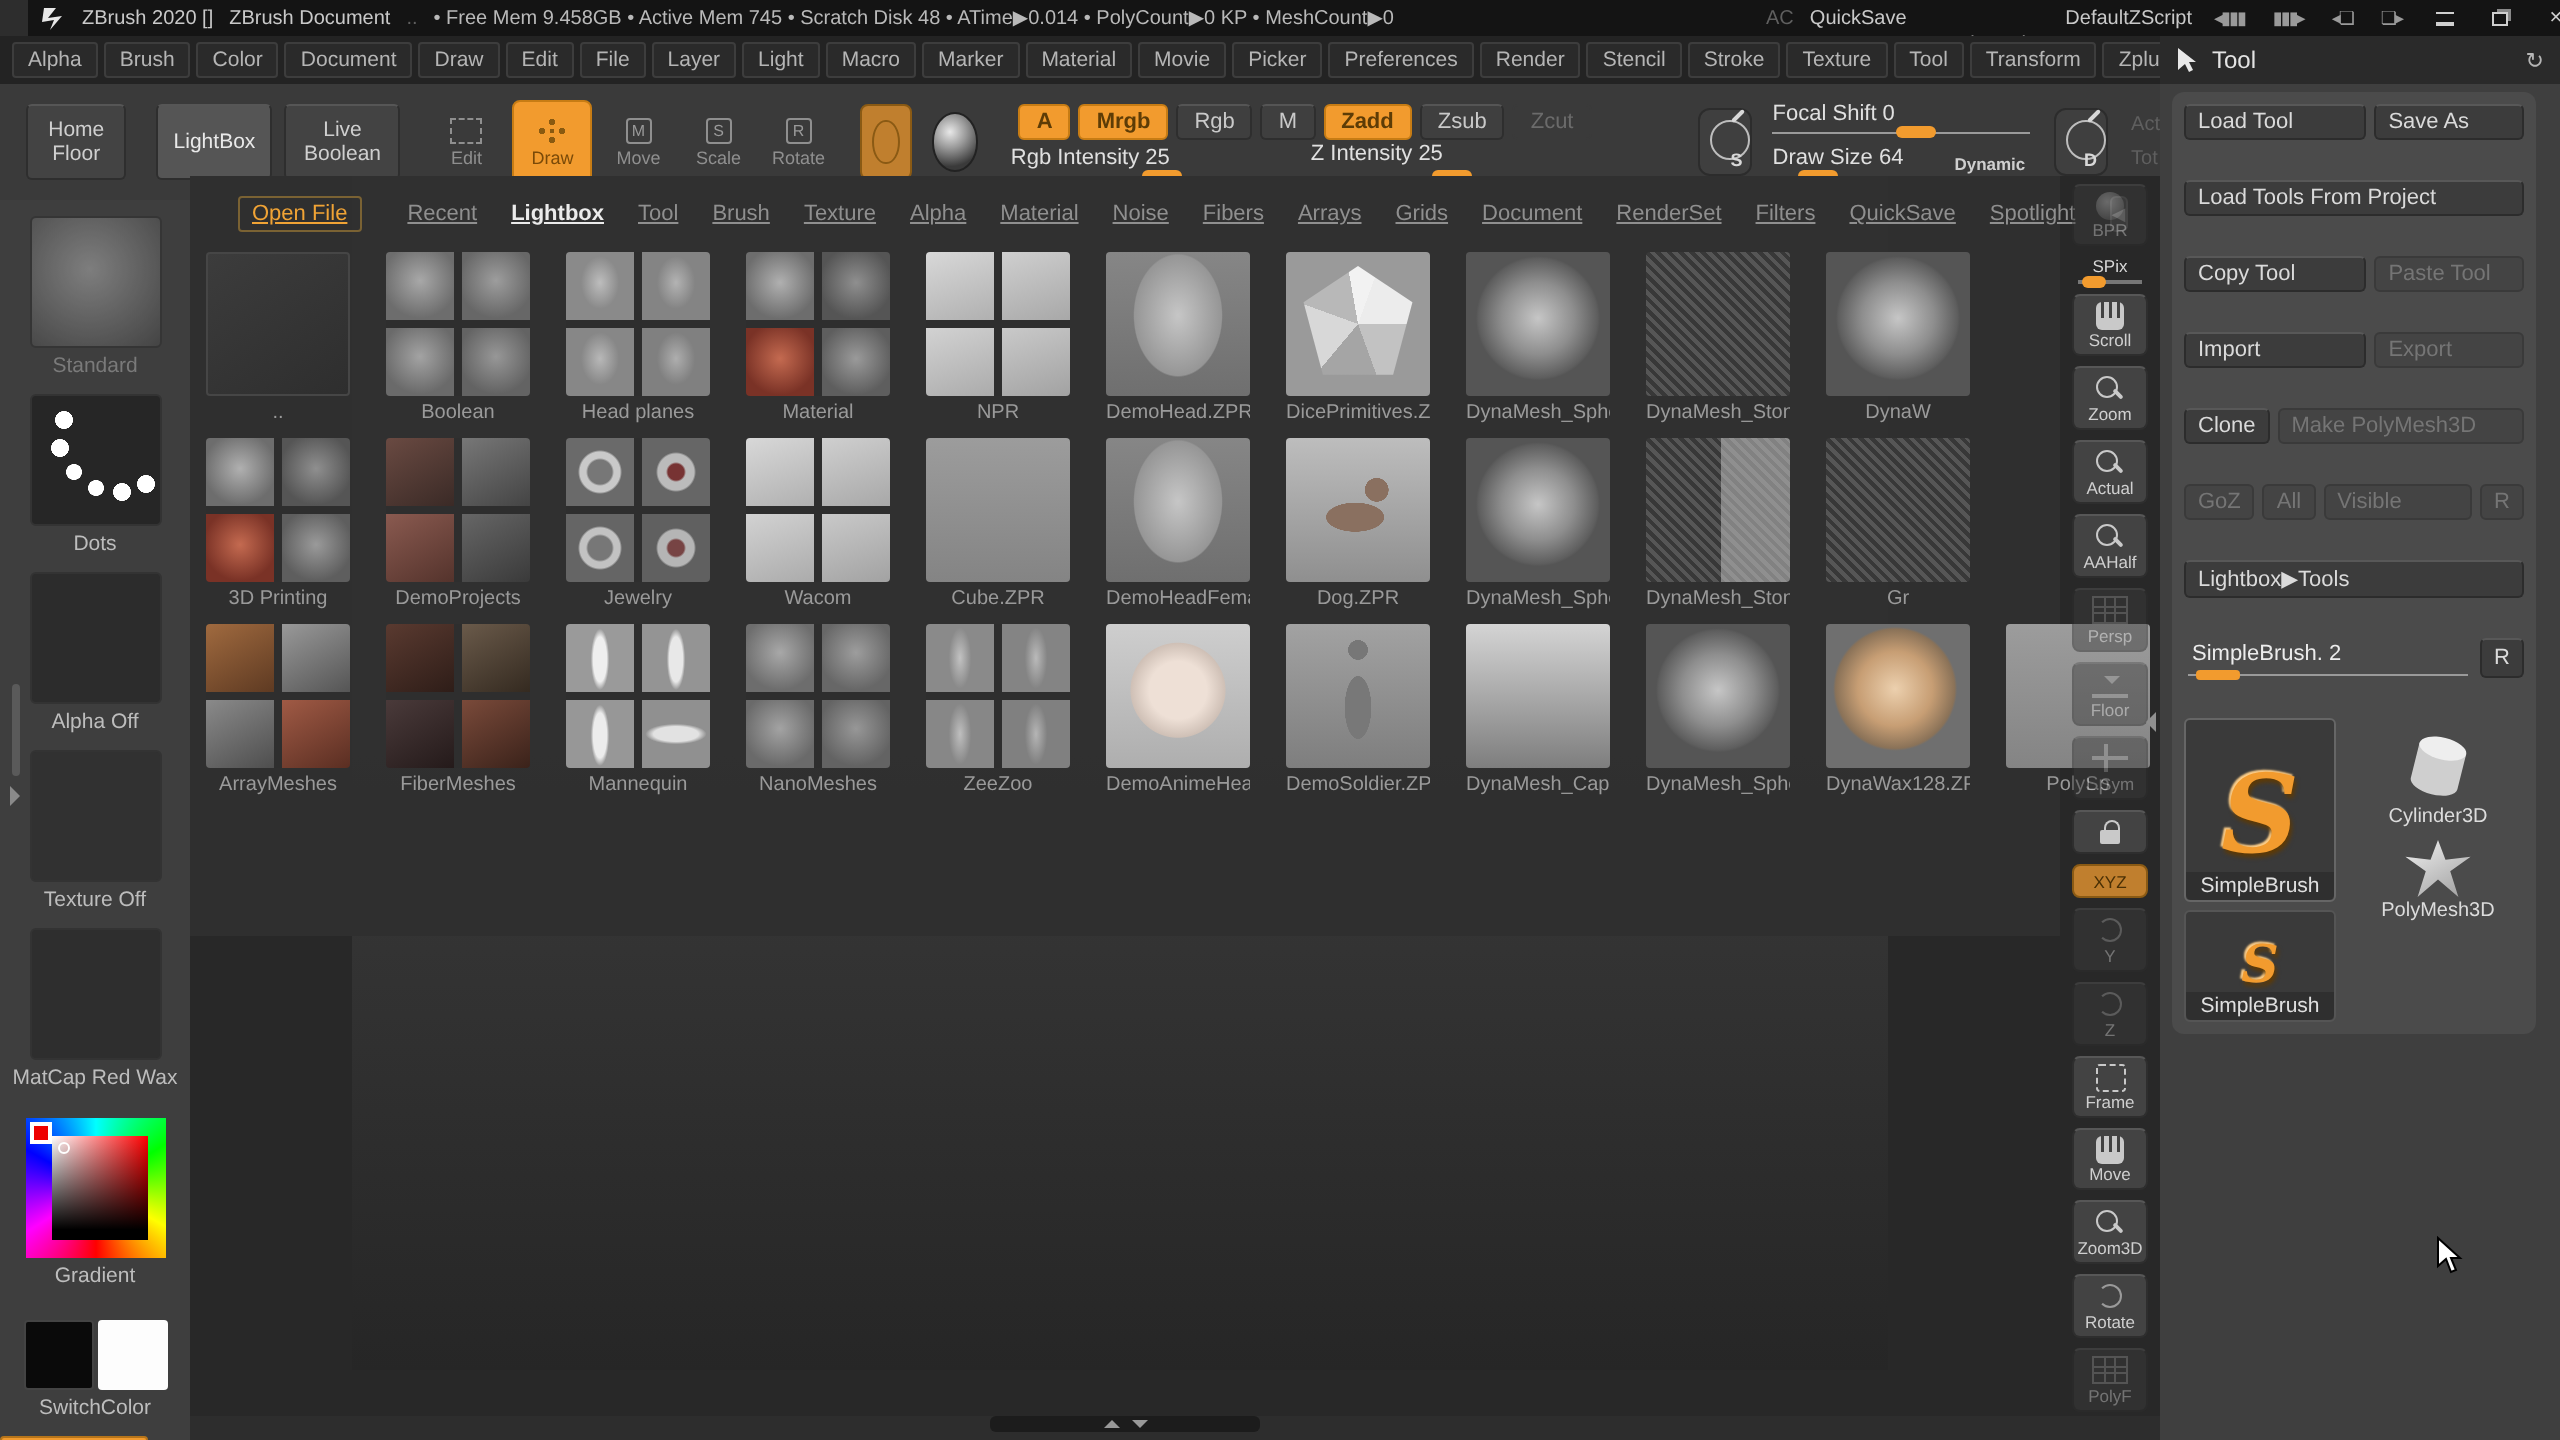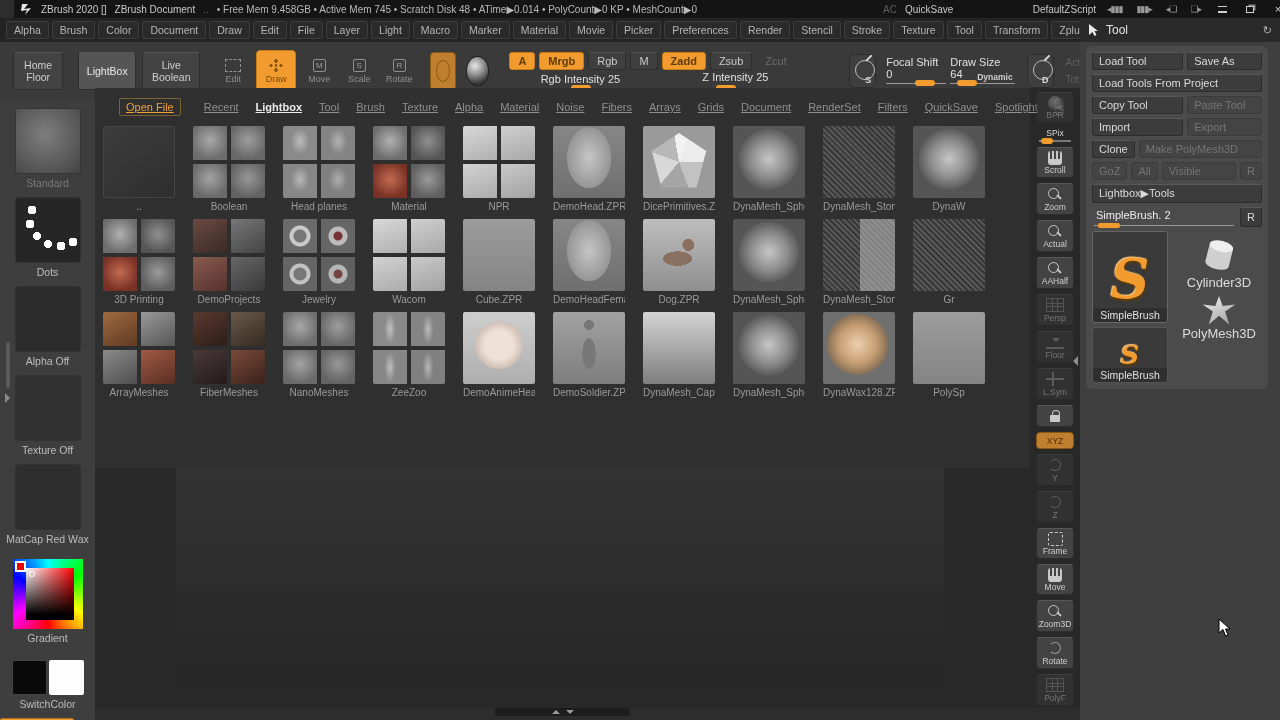--- a/index.html
+++ b/index.html
@@ -70,21 +70,21 @@
   .slider .handle { position:absolute; bottom:0; width:20px; height:6px; background:#f29b2e; border-radius:3px; }
   #sl-rgb { width:150px; margin:2px 0 0 8px; }
   #sl-z { width:160px; }
   .sculpt-btn { width:34px; height:34px; border-radius:6px; background:#3f3f3f; border:1px solid #2c2c2c;
     position:relative; margin-left:12px; }
   .sculpt-btn::before { content:""; position:absolute; left:5px; top:5px; width:18px; height:18px;
     border:1.5px solid #bdbdbd; border-radius:50%; }
   .sculpt-btn .sb-letter { position:absolute; right:4px; bottom:2px; font-size:9px; color:#d8d8d8; font-weight:bold; }
   .sculpt-btn .sb-pen { position:absolute; right:2px; top:2px; width:8px; height:2px; background:#d8d8d8;
     transform:rotate(-45deg); border-radius:1px; }
-  .fs-col { display:flex; gap:4px; margin-left:10px; width:165px; }
+  .fs-col { display:flex; flex-direction:column; gap:4px; margin-left:10px; width:165px; }
   .dynamic-lbl { position:absolute; right:2px; bottom:4px; font-size:8.5px; font-weight:bold; color:#cfcfcf; }
   .acttot { display:flex; flex-direction:column; gap:6px; margin-left:12px; font-size:10px; color:#5f5f5f; }
 
   
   #docarea { position:absolute; left:95px; top:88px; width:985px; height:620px; background:#282828; overflow:hidden; }
   #canvas { position:absolute; left:81px; top:0; width:768px; height:597px;
     background:linear-gradient(180deg,#474747 0%, #3e3e3e 35%, #262626 100%); }
 
   
   #lightbox { position:absolute; left:0; top:0; width:935px; height:380px; background:rgba(47,47,47,0.97); }
@@ -275,21 +275,21 @@
     border-radius:3px; display:flex; align-items:center; justify-content:center; gap:6px; }
   #bottom-divider .ua { width:0; height:0; border:4px solid rgba(0,0,0,0); border-bottom-color:#999;
     margin-top:-4px; }
   #bottom-divider .dna { width:0; height:0; border:4px solid rgba(0,0,0,0); border-top-color:#999;
     margin-bottom:-4px; }
 
   
   #righttray { position:absolute; left:1080px; top:42px; width:200px; height:678px; background:#3f3f3f; }
   #tool-panel { position:absolute; left:6px; top:4px; width:182px; background:#4b4b4b; border-radius:6px;
     padding:6px; }
-  .tp-row { display:flex; gap:4px; margin-bottom:4px; }
+  .tp-row { display:flex; gap:4px; margin-bottom:20px; }
   .tp-btn { background:#3c3c3c; border:1px solid #2c2c2c; border-top-color:#585858; border-radius:3px;
     color:#dadada; font-size:11px; padding:2px 6px; font-family:inherit; text-align:left; }
   .tp-btn.dim { color:#757575; background:#444; border-color:#3a3a3a; }
   .grow { flex:1; }
   .w40 { width:44%; }
   .tp-slider { position:relative; flex:1; font-size:11px; color:#ececec; padding:2px 4px 6px; }
   .tp-slider .track { position:absolute; left:2px; right:2px; bottom:1px; height:1px; background:#9a9a9a; }
   .tp-slider .handle { position:absolute; left:6px; bottom:-1px; width:22px; height:5px; background:#f29b2e;
     border-radius:2px; }
   .tp-rbtn { width:22px; text-align:center; }
@@ -297,21 +297,21 @@
   .tpt-big { width:76px; height:92px; background:#3a3a3a; border:1px solid #666; border-radius:3px;
     display:flex; flex-direction:column; align-items:center; justify-content:flex-end; }
   .tpt-small { width:76px; height:56px; background:#3a3a3a; border:1px solid #555; border-radius:3px;
     display:flex; flex-direction:column; align-items:center; justify-content:flex-end; margin-top:4px; }
   .s-glyph { font-family:"DejaVu Serif", serif; font-weight:bold; font-style:italic; color:#f29b2e;
     text-shadow:1px 2px 2px #5e3a05, -1px -1px 1px #ffd08a; line-height:1; }
   .s-big { font-size:54px; margin-bottom:2px; }
   .s-small { font-size:26px; }
   .tpt-label { font-size:10.5px; color:#e0e0e0; background:#2f2f2f; width:100%; text-align:center;
     padding:1px 0; border-radius:0 0 3px 3px; white-space:nowrap; overflow:hidden; }
-  .tpt-plain { display:flex; flex-direction:column; align-items:center; color:#dcdcdc; font-size:13px;
+  .tpt-plain { display:flex; flex-direction:column; align-items:center; color:#dcdcdc; font-size:10px;
     margin-top:6px; }
   .star { width:34px; height:30px; clip-path:polygon(50% 0,61% 33%,98% 28%,68% 52%,80% 95%,50% 66%,20% 95%,32% 52%,2% 28%,39% 33%);
     background:linear-gradient(150deg,#f2f2f2,#9a9a9a); }
 
   
   #cursor { position:absolute; left:1218px; top:618px; width:14px; height:20px; }
 </style>
 </head>
 <body>
 
@@ -413,21 +413,21 @@
   <div style="display:flex;flex-direction:column;margin-left:8px;">
     <div class="paint-group">
         <button class="paint" data-state="on">A</button>
         <button class="paint" data-state="on">Mrgb</button>
         <button class="paint" data-state="off">Rgb</button>
         <button class="paint" data-state="off">M</button>
         <button class="paint" data-state="on">Zadd</button>
         <button class="paint" data-state="off">Zsub</button>
         <button class="paint" data-state="dim">Zcut</button>
       </div>
-    <div style="display:flex;text-align:center;">
+    <div style="display:flex;">
       <div id="sl-rgb" class="slider">
         <span>Rgb Intensity 25</span>
         <span class="track"></span><span class="handle" style="left:44%;"></span>
       </div>
       <div id="sl-z" class="slider">
         <span>Z Intensity 25</span>
         <span class="track"></span><span class="handle" style="left:38%;"></span>
       </div>
     </div>
   </div>
@@ -575,20 +575,24 @@
     <div class="lb-row">
         <div class="thumb">
         <div class="timg" data-kind="gridarray"></div>
         <div class="tlabel">ArrayMeshes</div>
       </div>
         <div class="thumb">
         <div class="timg" data-kind="gridfiber"></div>
         <div class="tlabel">FiberMeshes</div>
       </div>
         <div class="thumb">
+        <div class="timg" data-kind="gridman"></div>
+        <div class="tlabel">Mannequin</div>
+      </div>
+        <div class="thumb">
         <div class="timg" data-kind="grid4"></div>
         <div class="tlabel">NanoMeshes</div>
       </div>
         <div class="thumb">
         <div class="timg" data-kind="gridfig"></div>
         <div class="tlabel">ZeeZoo</div>
       </div>
         <div class="thumb">
         <div class="timg" data-kind="anime"></div>
         <div class="tlabel">DemoAnimeHea</div>

